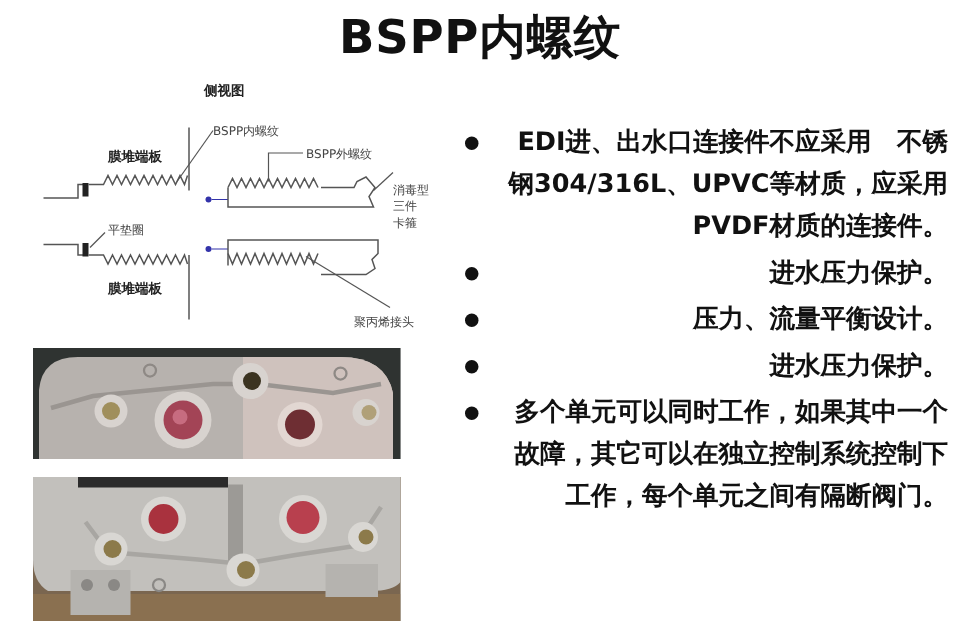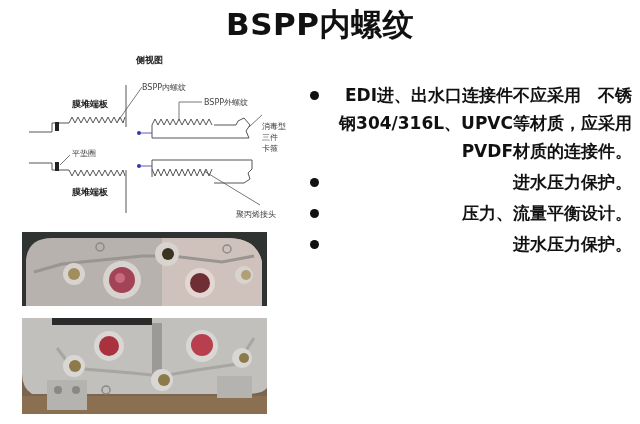--- a/index.html
+++ b/index.html
@@ -125,13 +125,17 @@
     <span>进水压力保护。</span>
   </li>
   <li class="bullet">
     <span class="bullet-dot"></span>
     <span>压力、流量平衡设计。</span>
   </li>
   <li class="bullet">
     <span class="bullet-dot"></span>
     <span>进水压力保护。</span>
   </li>
+  <li class="bullet">
+    <span class="bullet-dot"></span>
+    <span>多个单元可以同时工作，如果其中一个故障，其它可以在独立控制系统控制下工作，每个单元之间有隔断阀门。</span>
+  </li>
 </ul>
 
 </body></html>

